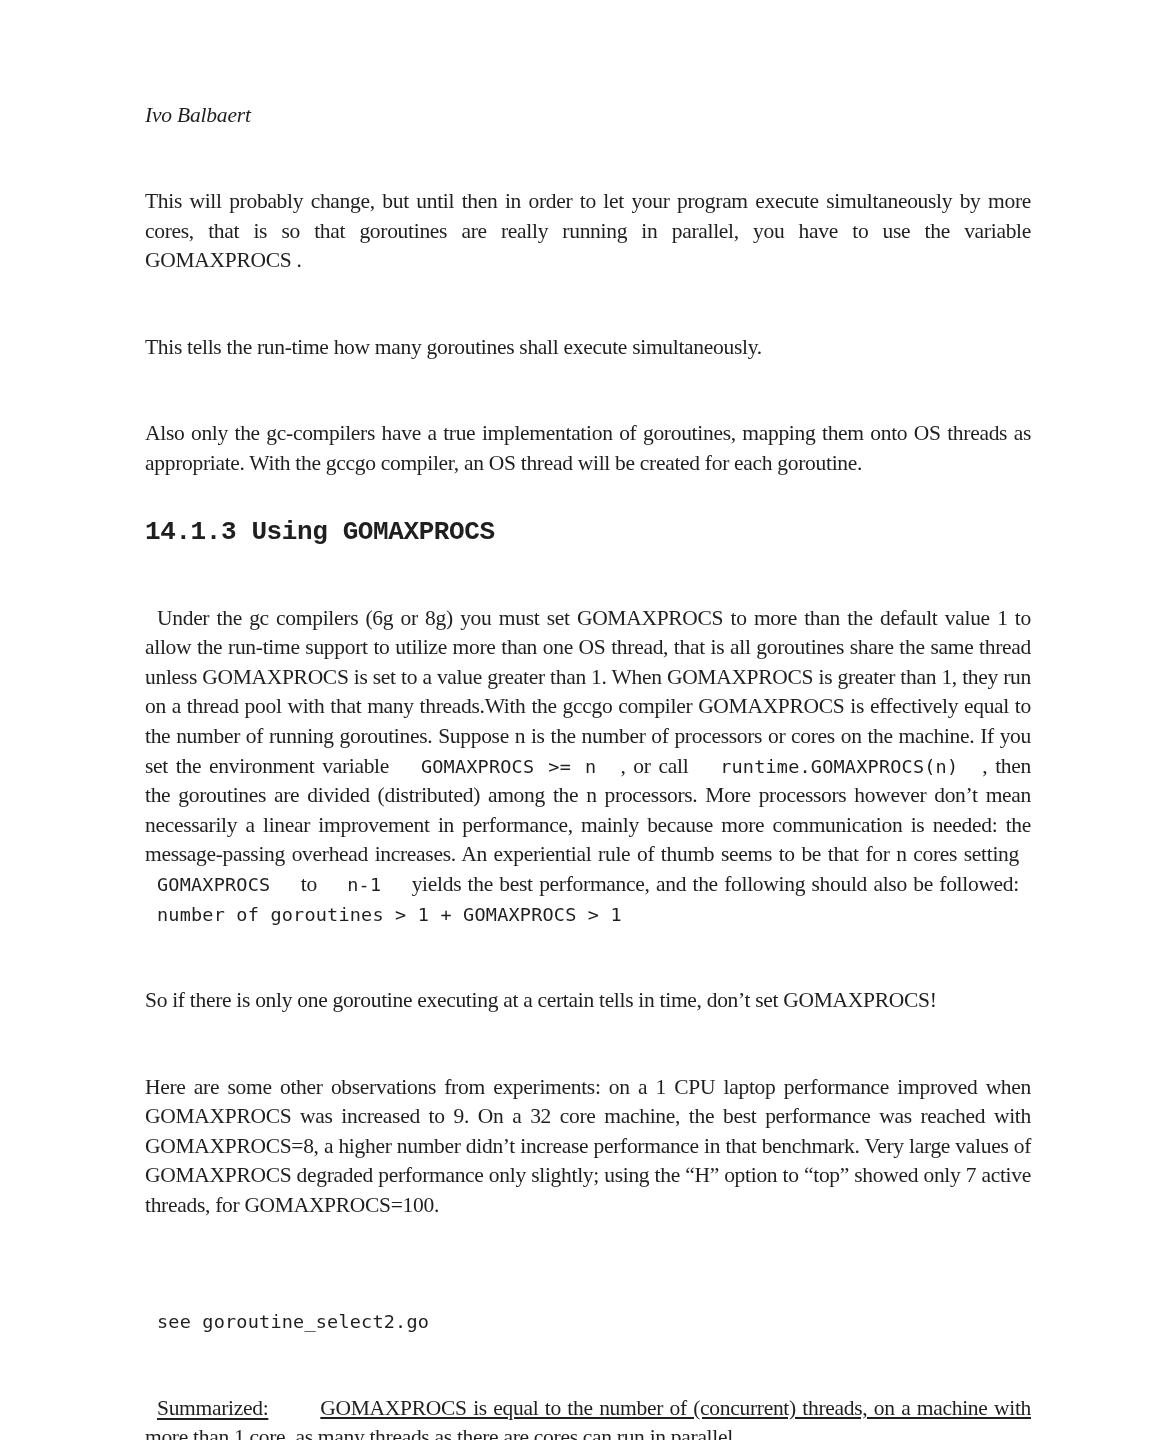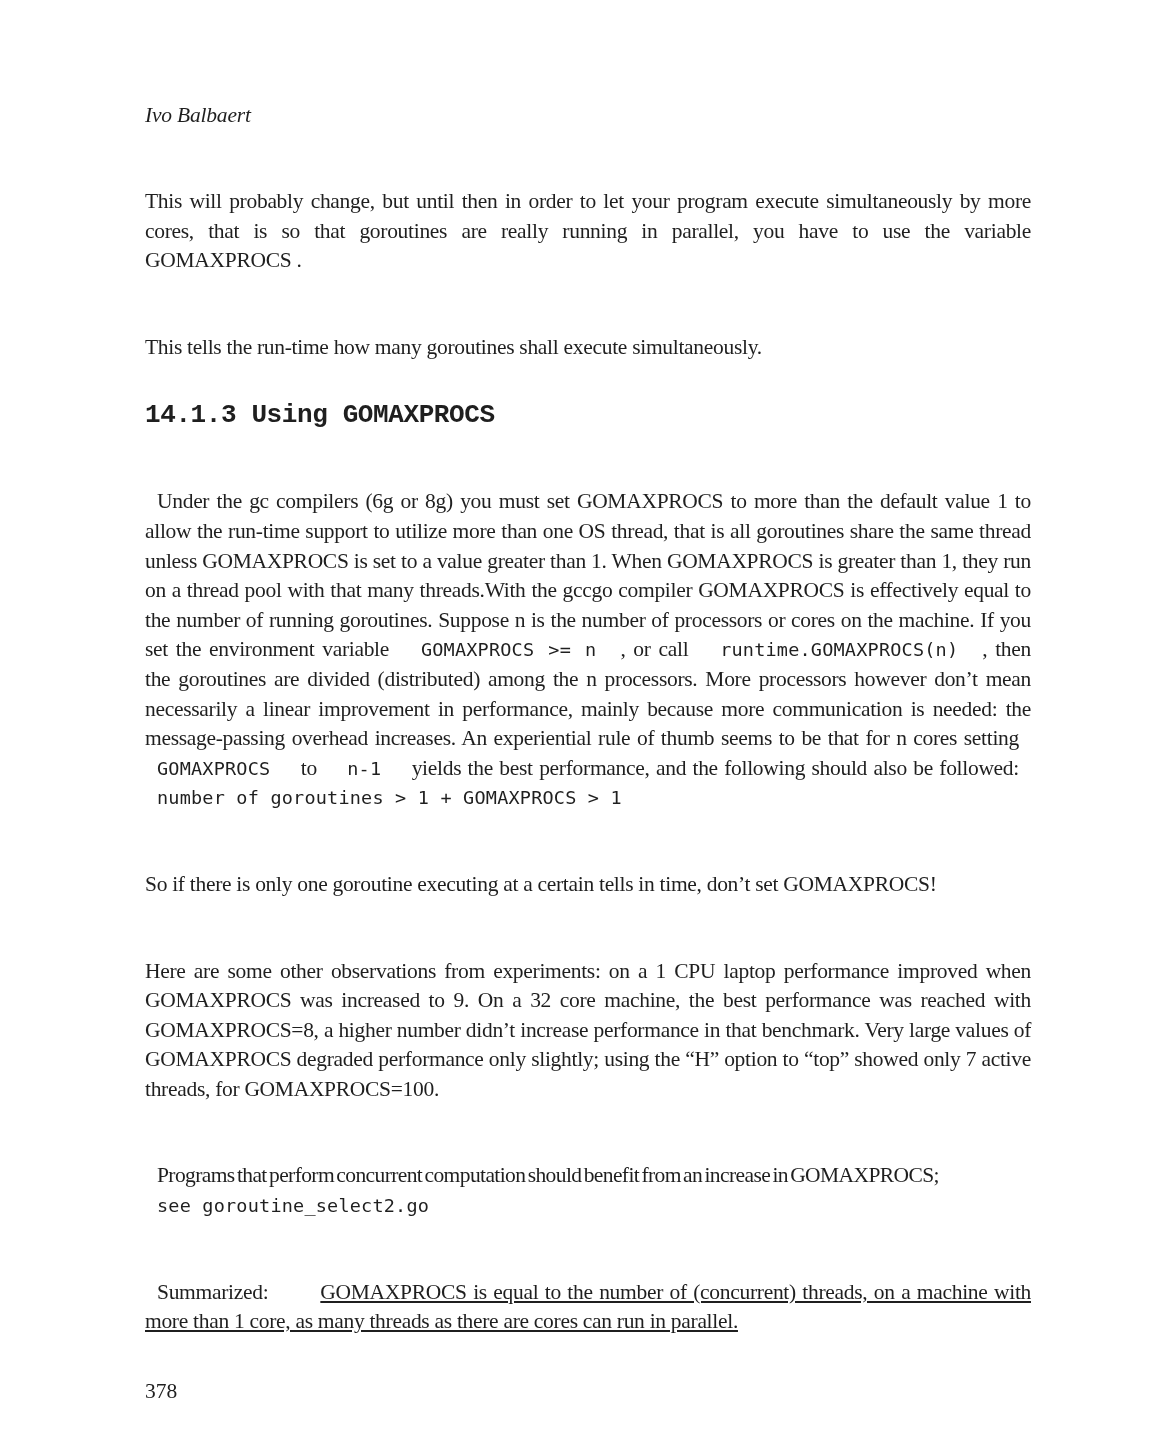--- a/index.html
+++ b/index.html
@@ -41,21 +41,21 @@
     letter-spacing: -0.4px;
     font-family: Liberation Mono, monospace;
   }
   .em { font-style: italic; }
   .code {
     font-family: "DejaVu Sans Mono", "Liberation Mono", monospace;
     font-size: 18.5px;
     letter-spacing: 0.2px;
   }
   .tight { letter-spacing: -0.6px; word-spacing: -2.5px; }
-  .underlined { text-underline-offset: 3px; }
+  .underlined { text-decoration: underline; text-underline-offset: 3px; }
   .sum-text { margin-left: 28px; text-decoration: underline; }
   .pagenum {
     margin-top: 16px;
     font-size: 21.5px;
     line-height: 29.6px;
     text-align: left;
   }
 </style>
 </head>
 <body>
@@ -63,29 +63,30 @@
 <div class="page">
   <div class="content">
 
     <div class="author">Ivo Balbaert</div>
 
 
     <p class="body">This will probably change, but until then in order to let your program execute simultaneously by more cores, that is so that goroutines are really running in parallel, you have to use the variable GOMAXPROCS .</p>
 
     <p class="body">This tells the run-time how many goroutines shall execute simultaneously.</p>
 
+    <p class="body">Also only the gc-compilers have a true implementation of goroutines, mapping them onto OS threads as appropriate. With the gccgo compiler, an OS thread will be created for each goroutine.</p>
 
     <h2 class="section">14.1.3 Using GOMAXPROCS</h2>
 
     <p class="body"><span>Under the gc compilers (6g or 8g) you must set GOMAXPROCS to more than the default value 1 to allow the run-time support to utilize more than one OS thread, that is all goroutines share the same thread unless GOMAXPROCS is set to a value greater than 1. When GOMAXPROCS is greater than 1, they run on a thread pool with that many threads.With the gccgo compiler GOMAXPROCS is effectively equal to the number of running goroutines. Suppose n is the number of processors or cores on the machine. If you set the environment variable </span><span class="code">GOMAXPROCS &gt;= n</span><span>, or call </span><span class="code">runtime.GOMAXPROCS(n)</span><span>, then the goroutines are divided (distributed) among the n processors. More processors however don’t mean necessarily a linear improvement in performance, mainly because more communication is needed: the message-passing overhead increases. An experiential rule of thumb seems to be that for n cores setting </span><span class="code">GOMAXPROCS</span><span> to </span><span class="code">n-1</span><span> yields the best performance, and the following should also be followed: </span><span class="code">number of goroutines &gt; 1 + GOMAXPROCS &gt; 1</span></p>
 
     <p class="body">So if there is only one goroutine executing at a certain tells in time, don’t set GOMAXPROCS!</p>
 
     <p class="body">Here are some other observations from experiments: on a 1 CPU laptop performance improved when GOMAXPROCS was increased to 9. On a 32 core machine, the best performance was reached with GOMAXPROCS=8, a higher number didn’t increase performance in that benchmark. Very large values of GOMAXPROCS degraded performance only slightly; using the “H” option to “top” showed only 7 active threads, for GOMAXPROCS=100.</p>
 
-    <p class="body"><span class="tight">Programs that perform concurrent computation should benefit from an increase in GOMAXPROCS;</span><br><span class="code">see goroutine_select2.go</span></p>
+    <p class="body"><br><span class="code">see goroutine_select2.go</span></p>
 
     <p class="body"><span class="underlined">Summarized:</span><span class="sum-text">GOMAXPROCS is equal to the number of (concurrent) threads, on a machine with more than 1 core, as many threads as there are cores can run in parallel.</span></p>
 
     <div class="pagenum">378</div>
 
   </div>
 </div>
 
 </body></html>

